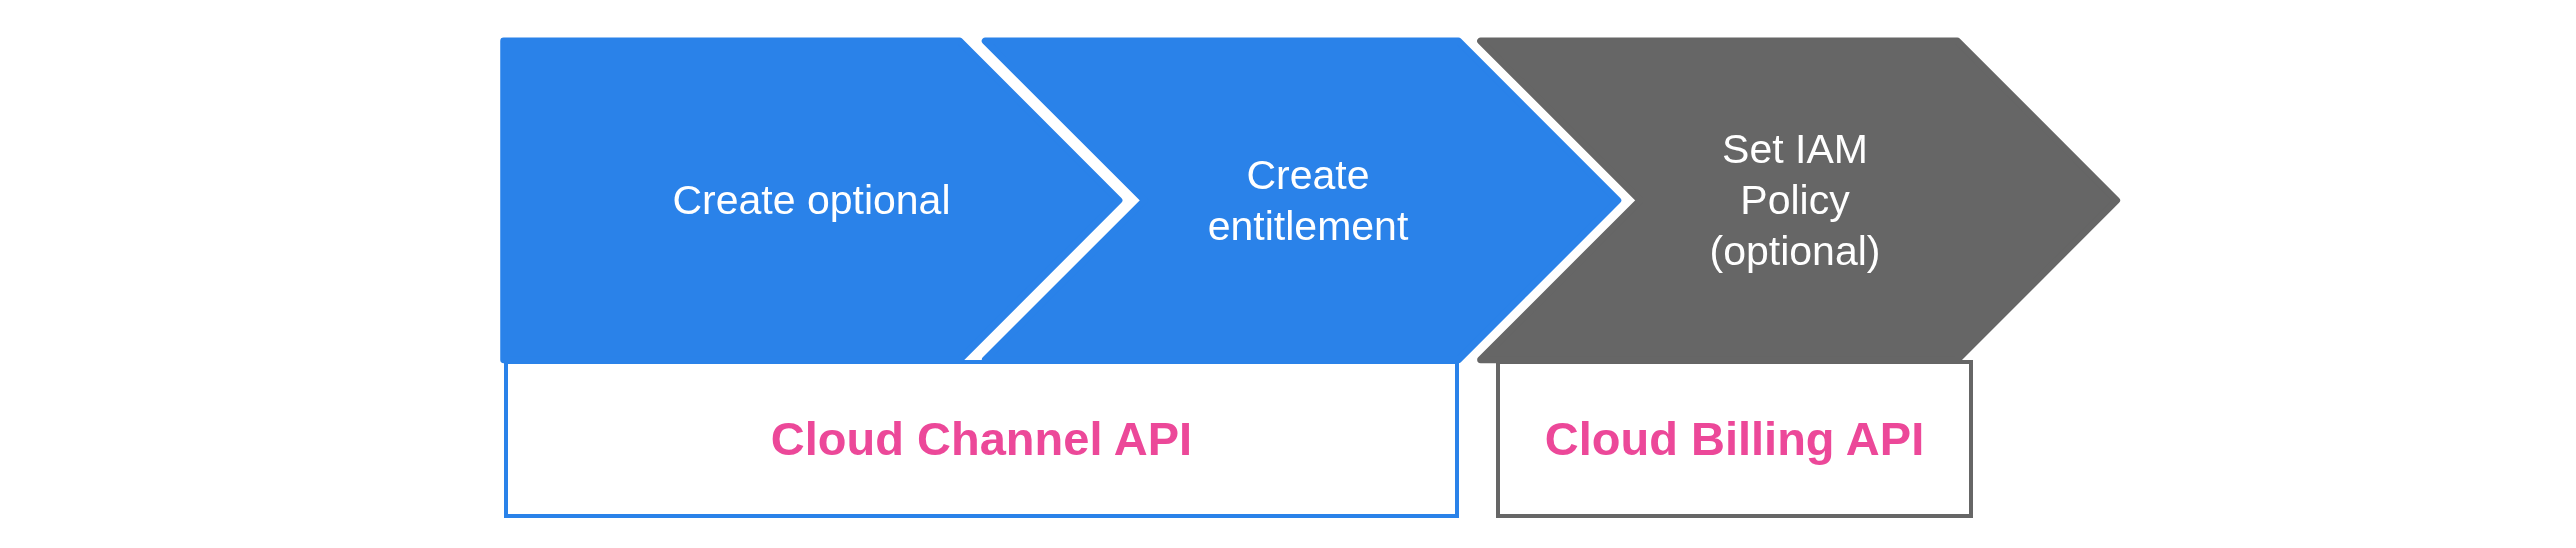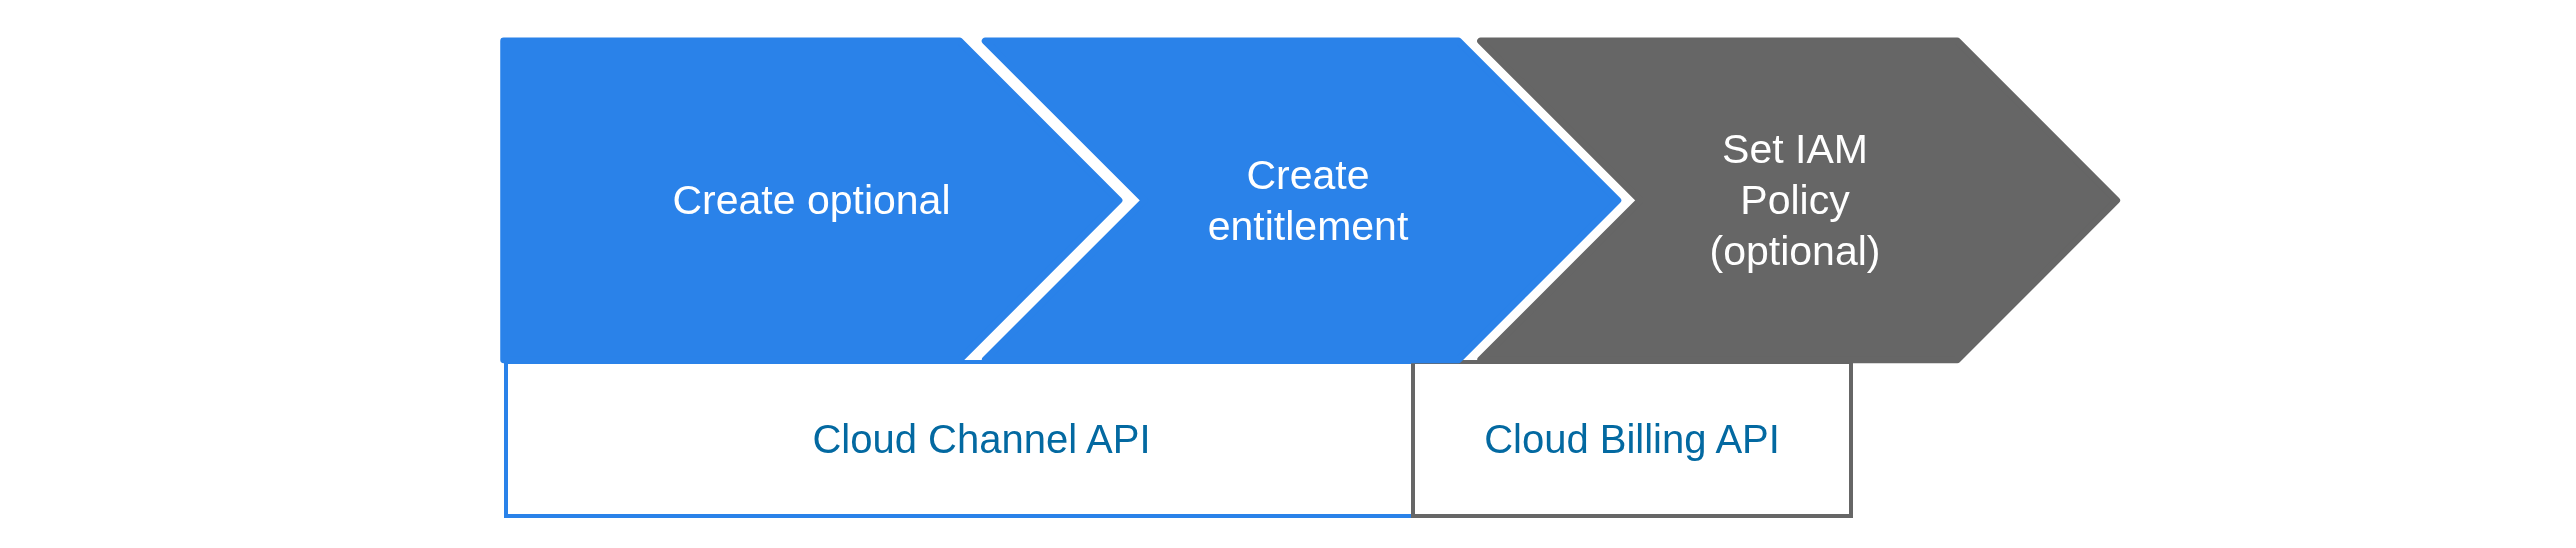--- a/index.html
+++ b/index.html
@@ -51,29 +51,29 @@
     align-items: center;
     justify-content: center;
     text-align: center;
   }
   .api-box-1 {
     left: 504px;
     width: 955px;
     border: 4.8px solid #2A82E9;
   }
   .api-box-2 {
-    left: 1411px;
-    width: 442px;
+    left: 1496px;
+    width: 477px;
     border: 4.8px solid #666666;
     text-align: right;
   }
   .api-box-label {
-    color: #0369a1;
-    font-size: 40px;
-    font-weight: 400;
+    color: #ec4899;
+    font-size: 47px;
+    font-weight: 700;
     line-height: 1.1;
   }
 </style>
 </head>
 <body>
 
 <div class="canvas">
 
   <div class="api-box api-box-1">
     <span class="api-box-label">Cloud Channel API</span>

